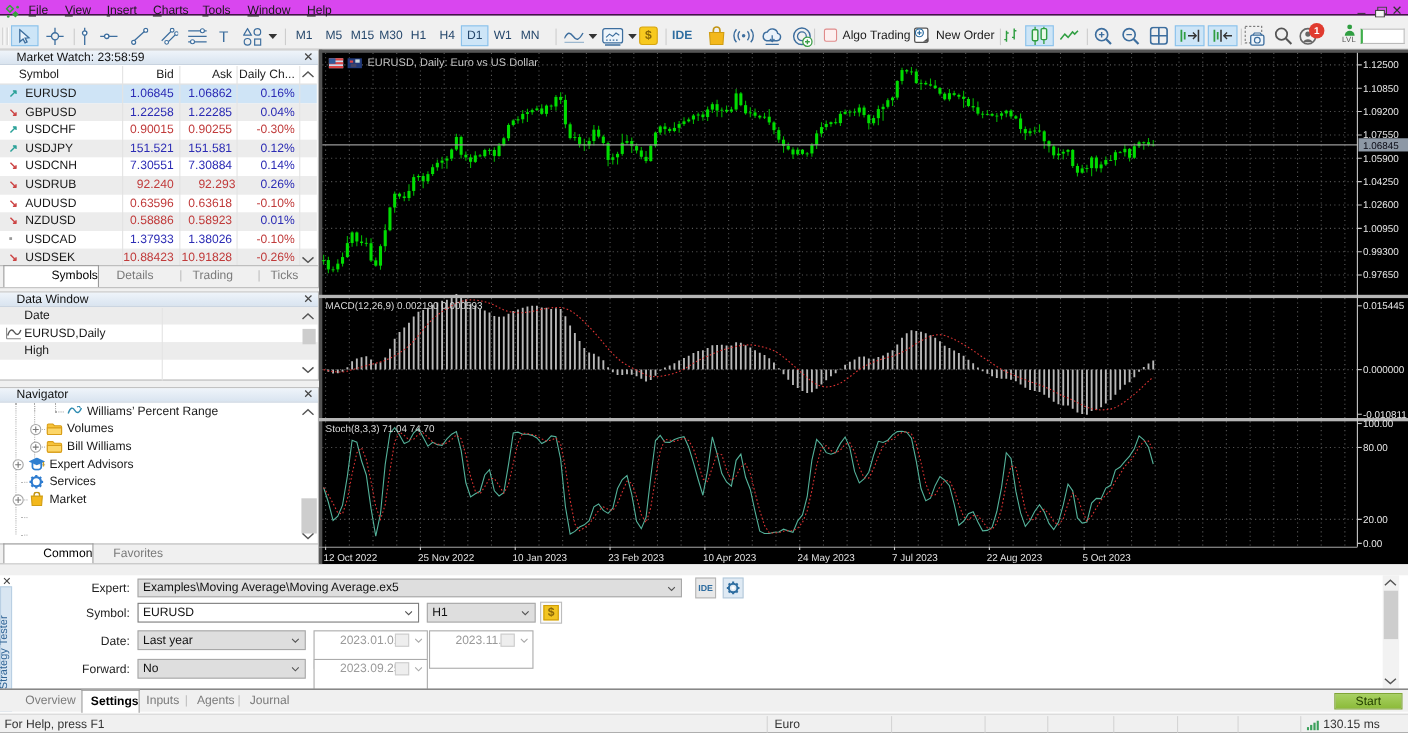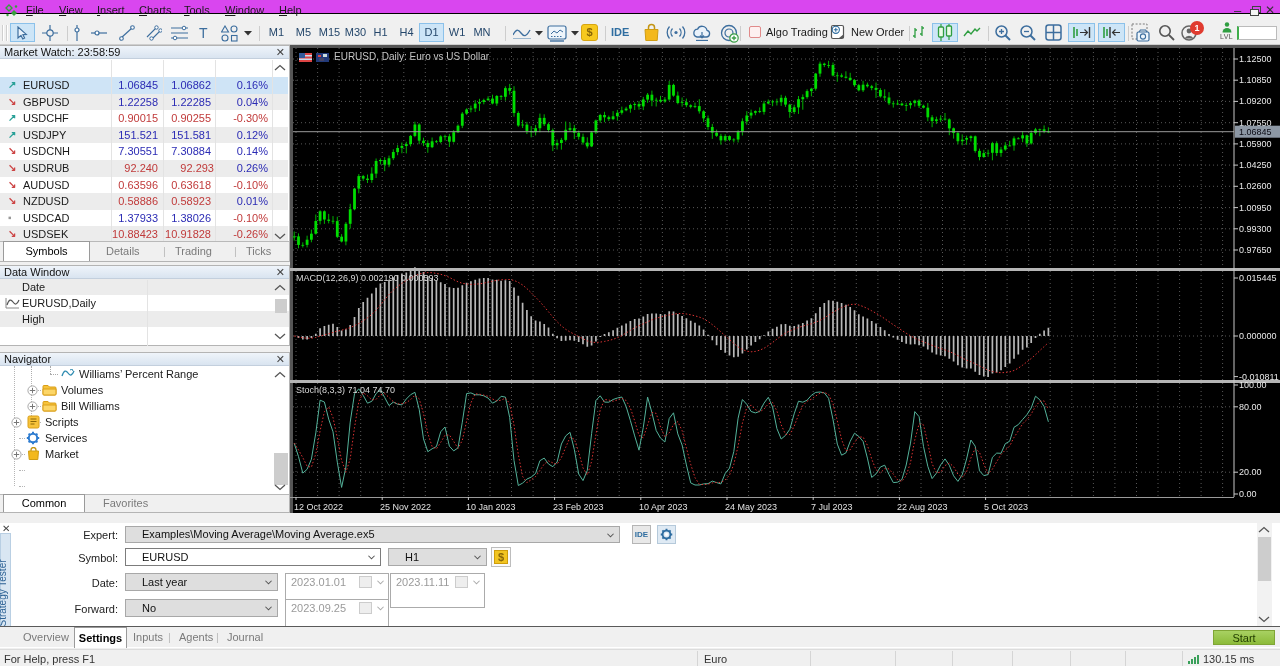--- a/index.html
+++ b/index.html
@@ -4,37 +4,37 @@
 html,body{width:1280px;height:666px;overflow:hidden}
 body{font-family:"Liberation Sans",sans-serif;background:#f0f0f0;position:relative;font-size:11px;color:#1a1a1a}
 .a{position:absolute}
 #menubar{left:0;top:0;width:1280px;height:14px;background:#d946ef;border-bottom:1px solid #000000}
 .mi{position:absolute;top:4px;color:#1a1a1a}
 #toolbar{left:0;top:22px;width:1280px;height:23px;background:#f0f0f0;border-bottom:1px solid #cfcfcf}
 .sep{position:absolute;top:26px;width:1px;height:15px;background:#cdcdcd}
 .selbtn{position:absolute;background:#cde5f7;border:1px solid #8bc1ea}
 .tf{position:absolute;top:26px;color:#25476b;text-align:center}
 .panel{position:absolute;left:0;width:290px;background:#fff;border:1px solid #b4b4b4;border-left:none}
-.ptitle{height:13px;line-height:13px;padding-left:4px;background:linear-gradient(#eff4fa,#d9e4f0);border-bottom:1px solid #c3cfdd;font-size:11px;color:#111}
+.ptitle{height:13px;line-height:13px;padding-left:15px;background:linear-gradient(#eff4fa,#d9e4f0);border-bottom:1px solid #c3cfdd;font-size:11px;color:#111}
 .px{position:absolute;right:4px;color:#444;font-size:11px;line-height:11px}
 .row{position:relative;overflow:hidden}
 .gr{background:#ececec}
 .selrow{background:#cfe4f6}
 .rv{position:absolute;text-align:right;top:2px}
 .bluev{color:#2b2bb4}.redv{color:#c03a3a}
 .upar{color:#2aa198;font-weight:bold}.dnar{color:#cc4444;font-weight:bold}
 .tabbar{position:absolute;left:0;right:0;bottom:0;background:#f0f0f0;border-top:1px solid #b9b9b9}
-.tab-on{position:absolute;background:#fff;border:1px solid #9a9a9a;border-bottom:none;text-align:center;color:#000}
+.tab-on{position:absolute;background:#fff;border:1px solid #9a9a9a;border-bottom:none;text-align:right;color:#000}
 .tab-off{position:absolute;color:#7a7a7a}
 .tsep{position:absolute;color:#bbb}
 .tree-row{position:relative;height:16px;line-height:16px}
-.combo{position:absolute;border:1px solid #a8a8a8;background:#dedede;height:18px;line-height:16px;padding-left:16px;color:#111}
+.combo{position:absolute;border:1px solid #a8a8a8;background:#dedede;height:18px;line-height:16px;padding-left:4px;color:#111}
 .combow{background:#fff;border:1px solid #7c7c7c}
 .caret{position:absolute;right:5px;top:6px;width:7px;height:5px}
-.dfield{position:absolute;border:1px solid #ababab;background:#fff;height:35px;line-height:16px;padding-left:5px;color:#9a9a9a}
+.dfield{position:absolute;border:1px solid #ababab;background:#fff;height:35px;line-height:16px;padding-left:23px;color:#9a9a9a}
 .lbl{position:absolute;width:92px;text-align:right;color:#222}
 </style></head>
 <body>
 <div id="menubar" class="a">
 <svg class="a" style="left:5px;top:4px" width="14" height="14" viewBox="0 0 14 14">
       <path d="M4 1 L7 4 L4 7 L1 4 Z" fill="none" stroke="#37a03c" stroke-width="1.4"></path>
       <path d="M9 6 L12 9 L9 12 L6 9 Z" fill="#37a03c"></path>
       <circle cx="11" cy="2.5" r="1.2" fill="#37a03c"></circle>
       <circle cx="2.5" cy="11" r="1.2" fill="#37a03c"></circle>
     </svg>
@@ -484,20 +484,26 @@
 <g transform="translate(26,8)">
       <rect x="0" y="0" width="13" height="9" fill="#223a7a"></rect>
       <rect x="2" y="2" width="3" height="2" fill="#d44"></rect>
       <rect x="7" y="1" width="4" height="3" fill="#cdd"></rect>
       <rect x="3" y="5" width="5" height="3" fill="#446"></rect>
     </g>
 <text x="44" y="15" fill="#c4c4c4" style="font-family:Liberation Sans,sans-serif;font-size:10px">EURUSD, Daily:  Euro vs US Dollar</text>
 </svg>
 <div class="panel" style="top:45px;height:217px">
 <div class="ptitle">Market Watch: 23:58:59<span class="px" style="top:1px">✕</span></div>
+<div class="a" style="left:0;top:13px;width:288px;height:18px;border-bottom:1px solid #d8d8d8">
+      <span class="a" style="left:17px;top:3px;color:#222">Symbol</span>
+      <span class="rv" style="left:100px;width:58px;top:3px;color:#222">Bid</span>
+      <span class="rv" style="left:153px;width:58px;top:3px;color:#222">Ask</span>
+      <span class="rv" style="left:203px;width:65px;top:3px;color:#222">Daily Ch...</span>
+    </div>
 <div class="a" style="left:0;top:31px;width:288px;height:166px">
 <div class="row selrow" style="height:16.6px">
         <span class="a" style="left:8px;top:2px;font-size:10px"><span class="upar">↗</span></span>
         <span class="a" style="left:23px;top:2px">EURUSD</span>
         <span class="rv bluev" style="left:100px;width:58px">1.06845</span>
         <span class="rv bluev" style="left:153px;width:58px">1.06862</span>
         <span class="rv bluev" style="left:210px;width:58px">0.16%</span>
       </div>
 <div class="row gr" style="height:16.6px">
         <span class="a" style="left:8px;top:2px;font-size:10px"><span class="dnar">↘</span></span>
@@ -648,25 +654,26 @@
           <path d="M1 2.5 a1 1 0 0 1 1-1 h4 l1.5 1.5 h5.5 a1 1 0 0 1 1 1 V10 a1 1 0 0 1 -1 1 H2 a1 1 0 0 1 -1-1 Z" fill="#f7c33a" stroke="#d99e18"></path>
           <path d="M1 5 H14 V10 a1 1 0 0 1 -1 1 H2 a1 1 0 0 1 -1-1 Z" fill="#fcd668" stroke="#d99e18"></path>
         </svg>
         <span class="a" style="left:61px">Bill Williams</span>
       </div>
 <div class="tree-row">
         <svg class="a" style="left:11px;top:3px" width="11" height="11" viewBox="0 0 11 11">
           <circle cx="5.5" cy="5.5" r="4.6" fill="#fff" stroke="#a6a6a6"></circle>
           <path d="M2.8 5.5 H8.2 M5.5 2.8 V8.2" stroke="#777"></path>
         </svg>
-        <svg class="a" style="left:27px;top:1px" width="13" height="14" viewBox="0 0 13 14">
-          <rect x="1" y="1" width="11" height="12" rx="1.5" fill="#f7c33a" stroke="#d99e18"></rect>
-          <path d="M3.5 4 H9.5 M3.5 6.5 H9.5 M3.5 9 H7.5" stroke="#8a6708" stroke-width="1"></path>
-        </svg>
-        <span class="a" style="left:45px">Scripts</span>
+        <svg class="a" style="left:26px;top:2px" width="15" height="12" viewBox="0 0 15 12">
+          <path d="M7.5 0 L15 3.5 L7.5 7 L0 3.5 Z" fill="#2f7fd0"></path>
+          <path d="M3.5 5 V8.5 a4 2.5 0 0 0 8 0 V5" fill="none" stroke="#2f7fd0" stroke-width="1.6"></path>
+          <path d="M13.5 4 V8" stroke="#c9a227" stroke-width="1.2"></path>
+        </svg>
+        <span class="a" style="left:45px">Expert Advisors</span>
       </div>
 <div class="tree-row">
         <svg class="a" style="left:26px;top:1px" width="14" height="14" viewBox="0 0 14 14">
           <circle cx="7" cy="7" r="4.2" fill="none" stroke="#2e7cd0" stroke-width="2"></circle>
           <circle cx="7" cy="7" r="1.6" fill="#fff"></circle>
           <g stroke="#2e7cd0" stroke-width="2">
             <path d="M7 0.8 V2.6 M7 11.4 V13.2 M0.8 7 H2.6 M11.4 7 H13.2 M2.6 2.6 L3.9 3.9 M10.1 10.1 L11.4 11.4 M11.4 2.6 L10.1 3.9 M3.9 10.1 L2.6 11.4"></path>
           </g>
         </svg>
         <span class="a" style="left:45px">Services</span>

